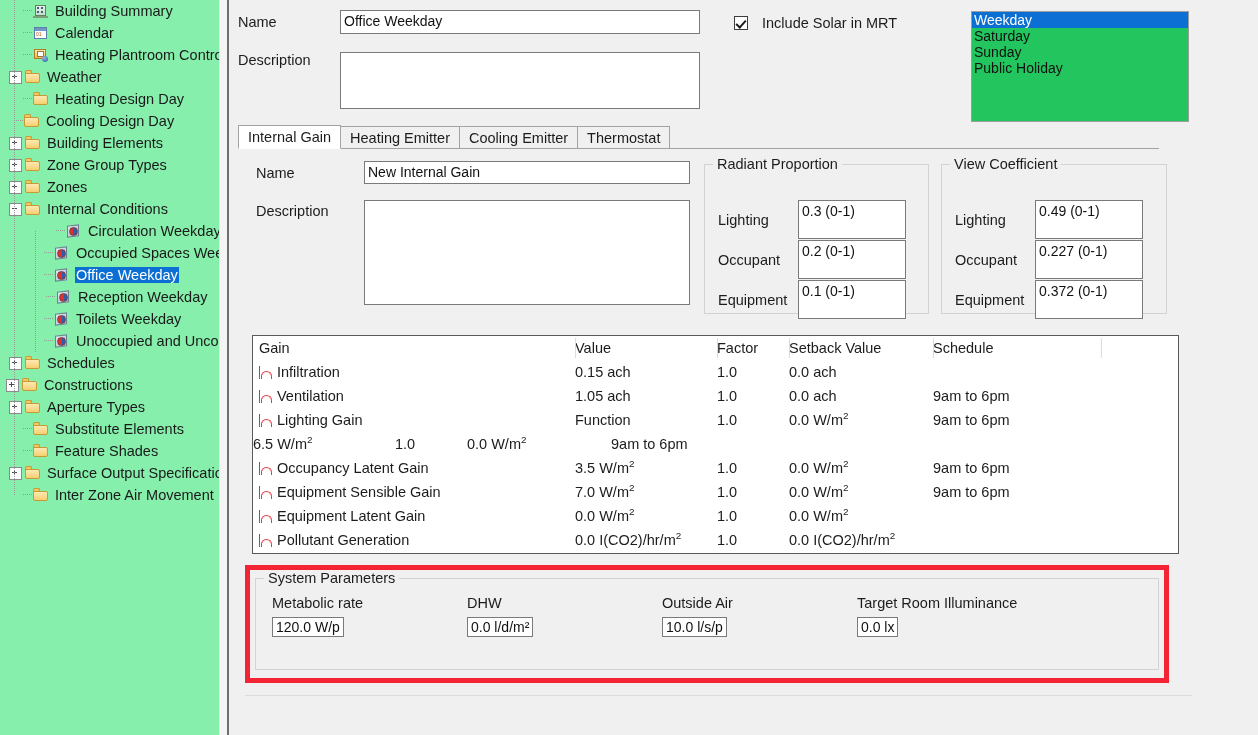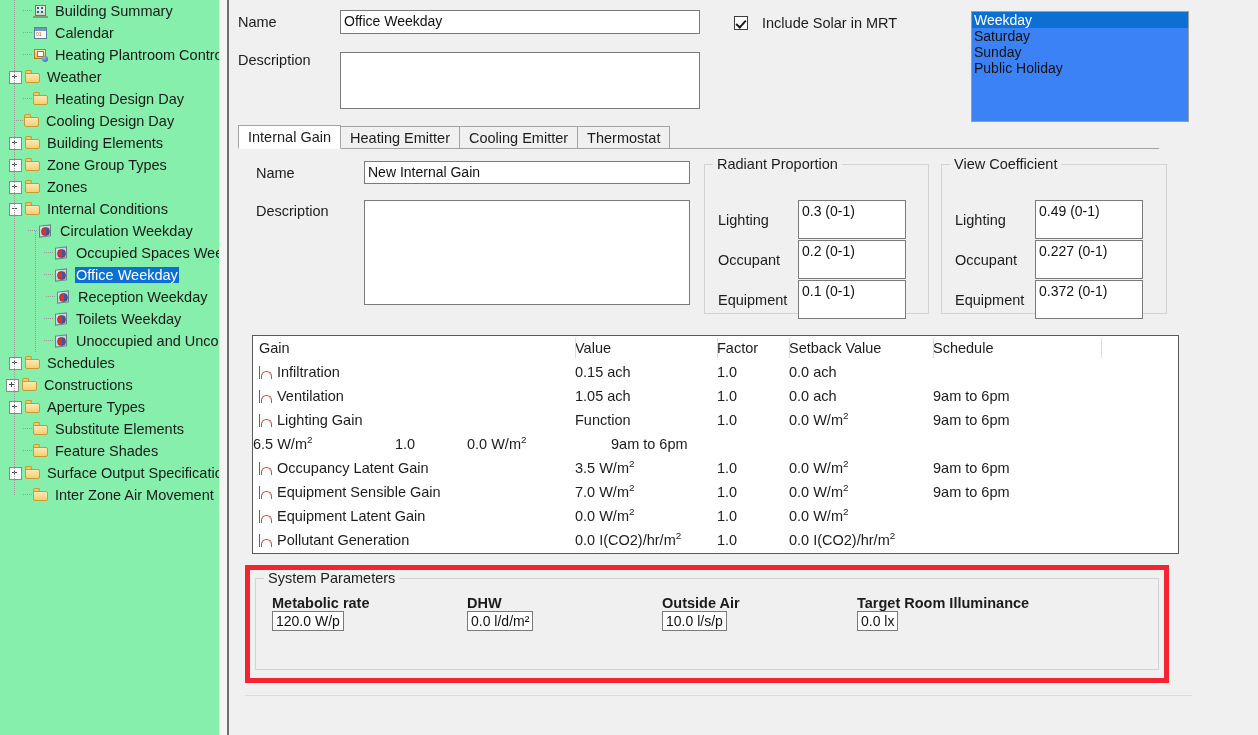--- a/index.html
+++ b/index.html
@@ -166,21 +166,21 @@
     box-sizing: border-box; position: relative; flex: 0 0 auto;
   }
   .chk.checked:after {
     content: ""; position: absolute; left: 3px; top: 1px;
     width: 4px; height: 8px; border: solid #1c1c1c;
     border-width: 0 2px 2px 0; transform: rotate(42deg);
   }
   #daytype-list {
     position: absolute; left: 742px; top: 11px;
     width: 218px; height: 111px;
-    background: #3b82f6; border: 1px solid #9d9d9d; box-sizing: border-box;
+    background: #22c55e; border: 1px solid #9d9d9d; box-sizing: border-box;
     overflow: hidden;
   }
   .dt-item {
     height: 16px; line-height: 16px; padding: 0 2px;
     font-size: 14px; color: #111;
   }
   .dt-item.sel { background: #0b6fd4; color: #ffffff; }
 
   
   #tabstrip {
@@ -283,21 +283,21 @@
     border: 5px solid #f42434;
     box-sizing: border-box;
   }
   #sysparams-group {
     position: absolute; left: 26px; top: 578px;
     width: 904px; height: 92px;
     border: 1px solid #d3d3d3;
     box-sizing: border-box;
   }
   .sp-col { position: absolute; top: 16px; }
-  .sp-col .lbl { display: block; margin-bottom: 1px; font-weight: bold; }
+  .sp-col .lbl { display: block; margin-bottom: 7px; }
   .sp-col .txtbox { width: 126px; height: 23px; }
 
   #bottom-divider {
     position: absolute; left: 16px; top: 695px;
     width: 947px; height: 1px; background: #dcdcdc;
   }
 </style>
 </head>
 <body>
 
@@ -383,21 +383,21 @@
       <span class="tree-label">Zones</span>
     </div>
     <div class="tree-row" style="padding-left:9px">
       <span class="expander"></span>
       <span class="ic ic-folder">
         <span class="ft"></span>
         <span class="fb"></span>
       </span>
       <span class="tree-label">Internal Conditions</span>
     </div>
-    <div class="tree-row" style="padding-left:14px">
+    <div class="tree-row" style="padding-left:42px">
       <span class="expander-spacer"></span>
       <span class="dotline"></span>
       <span class="ic ic-cond">
         <span class="cube"></span>
         <span class="ball"></span>
       </span>
       <span class="tree-label">Circulation Weekday</span>
     </div>
     <div class="tree-row" style="padding-left:30px">
       <span class="expander-spacer"></span>

